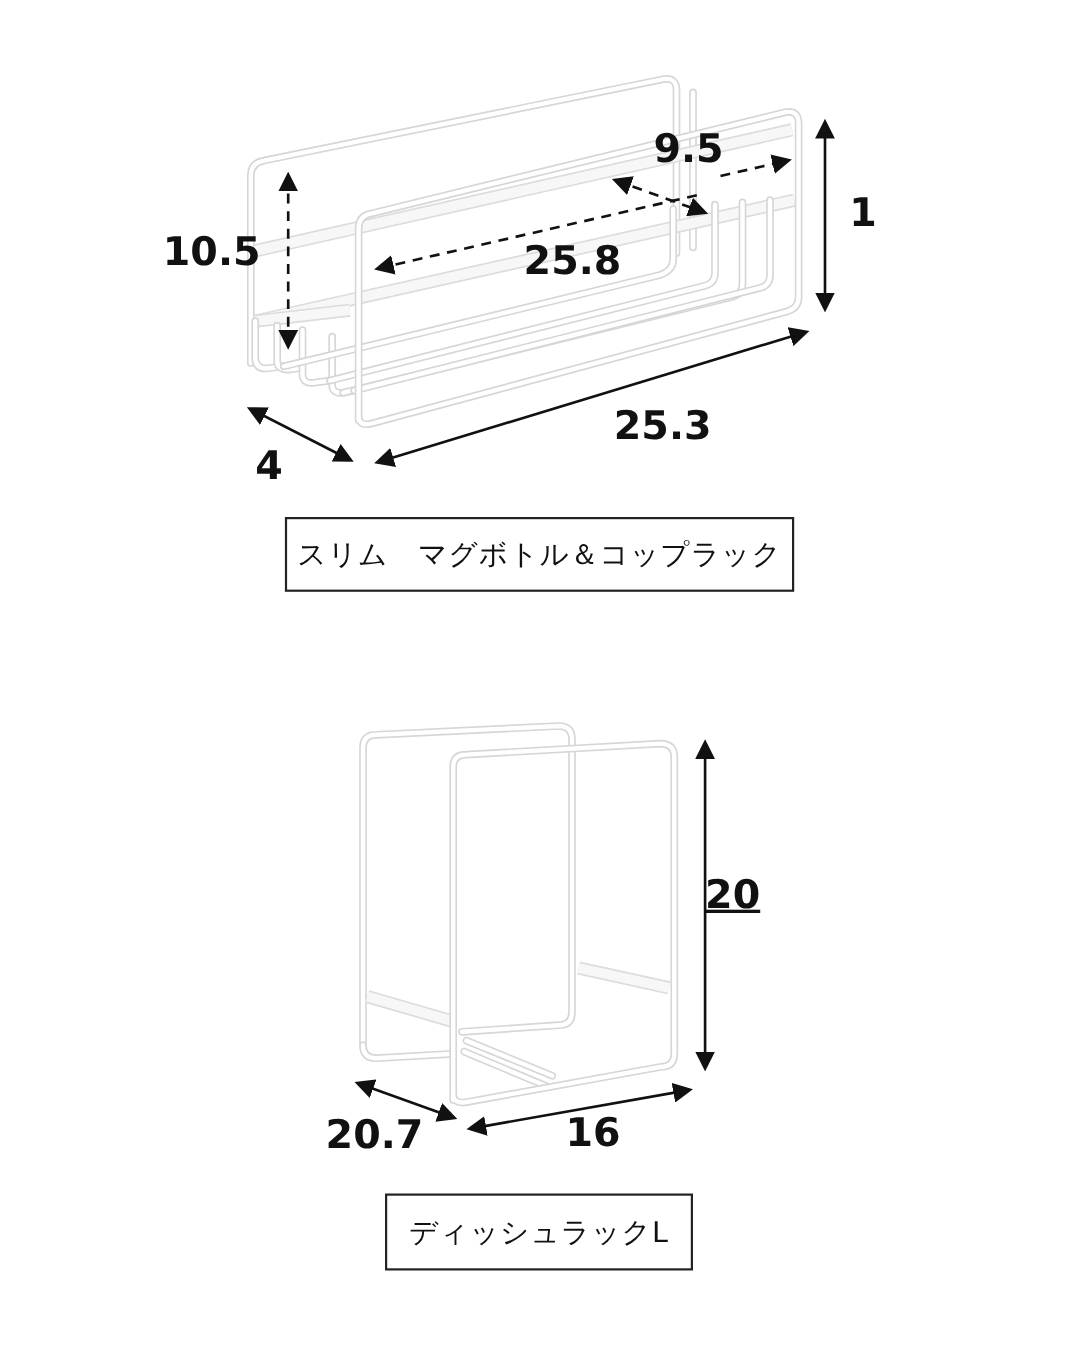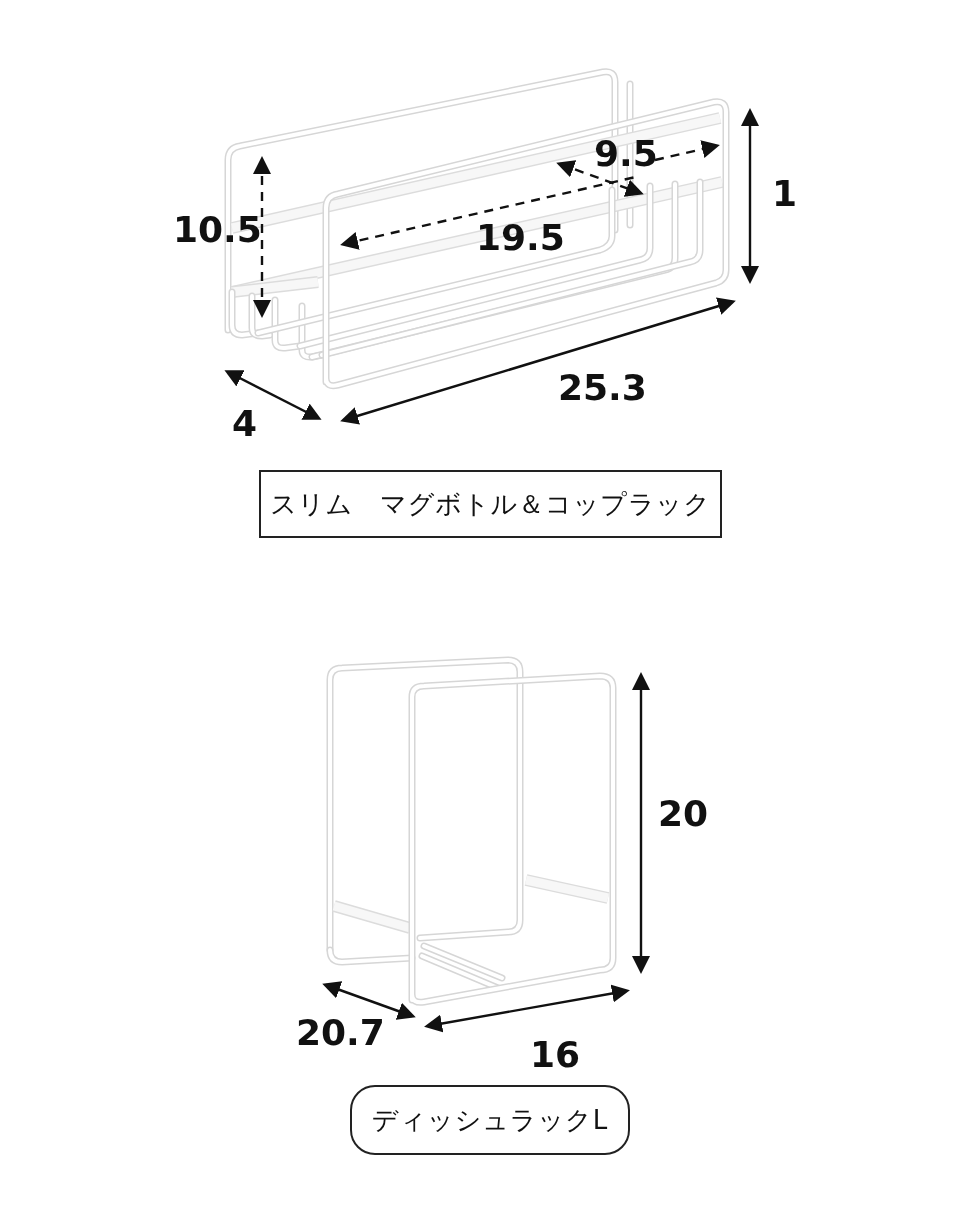--- a/index.html
+++ b/index.html
@@ -108,30 +108,30 @@
     <path class="wire-in" d="M412,1000 L412,697 Q412,686 424,686 L600,676 Q613,676 613,688 L613,958 Q613,970 600,970 L424,1002 Q412,1004 412,994 Z"></path>
   </g>
 
   <g>
     <line class="arrow" x1="641" y1="676" x2="641" y2="970" marker-start="url(#ahs)" marker-end="url(#ahs)"></line>
     <line class="arrow" x1="326" y1="985" x2="412" y2="1016" marker-start="url(#ahs)" marker-end="url(#ahs)"></line>
     <line class="arrow" x1="428" y1="1026" x2="626" y2="991" marker-start="url(#ahs)" marker-end="url(#ahs)"></line>
   </g>
 </svg>
 
-<div class="dim" style="left:173px; top:212px;">10.5</div>
-<div class="dim" style="left:594px; top:136px;">9.5</div>
-<div class="dim" style="left:476px; top:220px;">19.5</div>
+<div class="dim" style="left:148px; top:212px;">10.5</div>
+<div class="dim" style="left:594px; top:118px;">9.5</div>
+<div class="dim" style="left:476px; top:220px;">25.8</div>
 <div class="dim" style="left:772px; top:176px;">1</div>
 <div class="dim" style="left:558px; top:370px;">25.3</div>
 <div class="dim" style="left:232px; top:406px;">4</div>
 
 <div class="label-box" style="left:259px; top:470px; width:463px; height:68px;">
   <span>スリム　マグボトル＆コップラック</span>
 </div>
 
-<div class="dim" style="left:658px; top:796px;">20</div>
+<div class="dim" style="left:641px; top:796px;text-decoration:underline;">20</div>
 <div class="dim" style="left:296px; top:1015px;">20.7</div>
-<div class="dim" style="left:530px; top:1013px;margin-top:24px;">16</div>
+<div class="dim" style="left:514px; top:1013px;">16</div>
 
-<div class="label-box" style="left:350px; top:1085px; width:280px; height:70px;border-radius:25px;">
+<div class="label-box" style="left:350px; top:1085px; width:280px; height:70px;">
   <span>ディッシュラックL</span>
 </div>
 
 </body></html>

